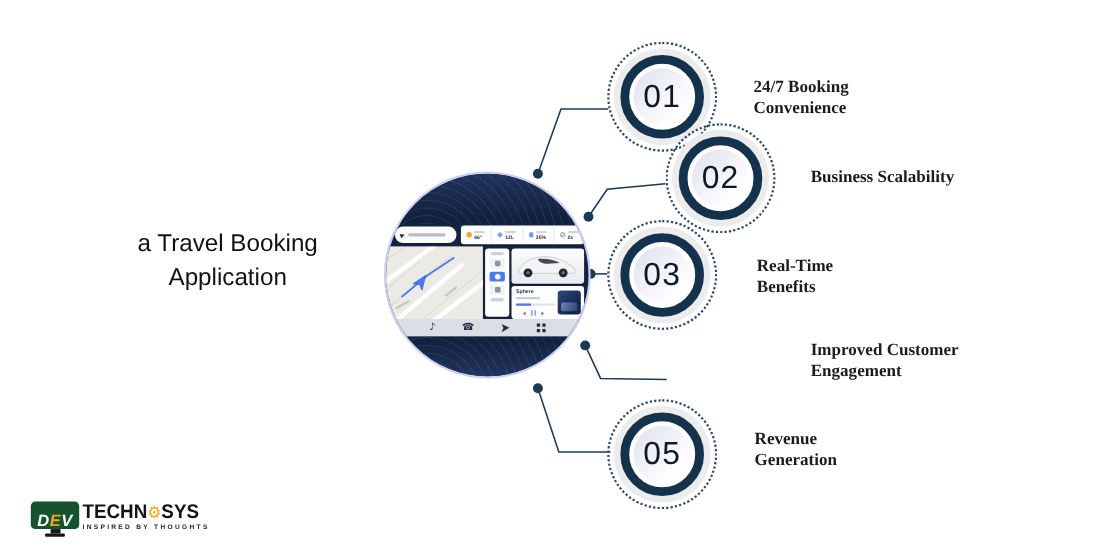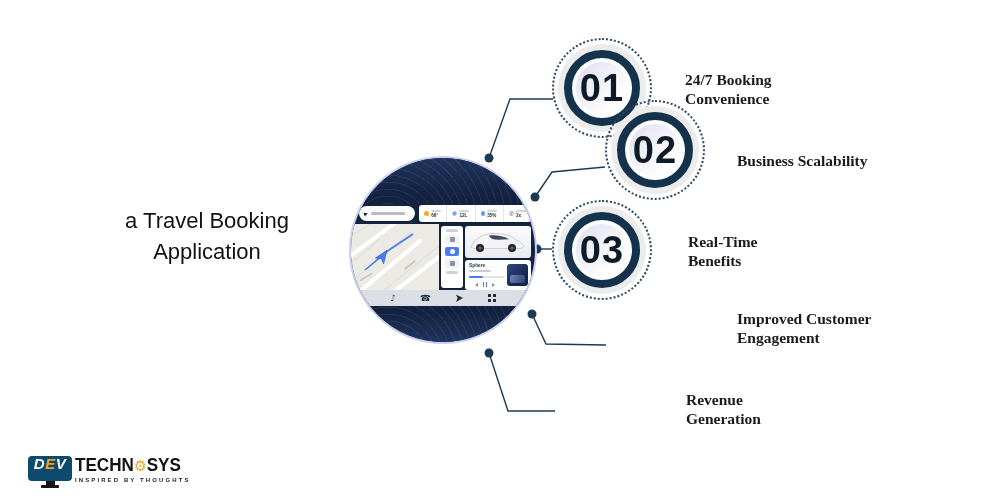--- a/index.html
+++ b/index.html
@@ -19,21 +19,21 @@
 
   
   .node { position:absolute; width:100px; height:100px; border:2px dotted #2c4a66; border-radius:50%;
           display:flex; align-items:center; justify-content:center; }
   .node-halo { width:88px; height:88px; border-radius:50%; background:#ececec;
                display:flex; align-items:center; justify-content:center; }
   .node-ring { width:76px; height:76px; border-radius:50%; border:8px solid #14324b;
                background:linear-gradient(135deg,#dcdcee 0%,#ffffff 75%);
                display:flex; align-items:center; justify-content:center;
                box-shadow:0 0 0 4px #ffffff inset; }
-  .node-num { font-size:38px; font-weight:700; color:#0e1b26; letter-spacing:1px; }
+  .node-num { font-size:29px; font-weight:400; color:#0e1b26; letter-spacing:1px; }
 
   .benefit-label { position:absolute; color:#1b1b1b; font-size:15.5px; font-weight:700; line-height:19px; }
   .benefit-label span { display:block; white-space:nowrap;font-family:Liberation Serif, serif; }
 
   
   .center-circle { position:absolute; left:349px; top:156px; width:188px; height:188px;
                    border-radius:50%; border:2px solid #c9cff0; overflow:hidden; background:#14233f; }
   .dash-top { position:absolute; left:0; top:0; right:0; height:46px;
               background:linear-gradient(180deg,#20335c 0%,#12213f 85%); }
   .dash-top::after, .dash-bottom::after {
@@ -86,22 +86,22 @@
                display:flex; align-items:center; justify-content:center; gap:24px; }
   .dock-glyph { font-size:9px; color:#1e2b3f; line-height:9px; font-family:"DejaVu Sans", sans-serif; }
   .grid-icon { display:grid; grid-template-columns:3px 3px; grid-template-rows:3px 3px; gap:1.4px; }
   .grid-icon i { background:#1e2b3f; border-radius:0.6px; }
   .dash-bottom { position:absolute; left:0; right:0; top:148px; bottom:0;
                  background:linear-gradient(0deg,#20335c 0%,#12213f 90%); }
 
   
   .logo { position:absolute; left:28px; top:456px; display:flex; align-items:flex-start; }
   .monitor-wrap { display:flex; flex-direction:column; align-items:center; }
-  .monitor { width:44px; height:25px; background:#0c4a6e; border-radius:4px;
-             display:flex; align-items:flex-start; justify-content:center; }
+  .monitor { width:44px; height:25px; background:#14532d; border-radius:4px;
+             display:flex; align-items:flex-end; justify-content:center; }
   .monitor span { font-size:15px; font-weight:800; font-style:italic; letter-spacing:0.5px; line-height:15px; }
   .mon-d,.mon-v { color:#ffffff; } .mon-e { color:#f7a21d; }
   .mon-neck { width:9px; height:4px; background:#161616; }
   .mon-base { width:18px; height:2.5px; background:#161616; border-radius:1px; }
   .logo-text { margin-left:3px; display:flex; flex-direction:column; }
   .logo-name { font-size:18px; font-weight:800; color:#141414; letter-spacing:0px; line-height:19px; transform:scaleX(0.95); transform-origin:left; white-space:nowrap; }
   .gear { color:#f7a21d; font-family:"DejaVu Sans", sans-serif; font-size:15px; font-style:normal; }
   .logo-tagline { font-size:6px; font-weight:700; letter-spacing:2.1px; color:#1c1c1c; margin-top:1px; white-space:nowrap; }
 </style>
 </head>
@@ -249,34 +249,41 @@
     <div class="dash-bottom"></div>
   </div>
 
   <div class="node" style="left:552px; top:38px;">
     <div class="node-halo">
         <div class="node-ring">
       <span class="node-num">01</span>
     </div>
       </div>
   </div>
-  <div class="node" style="left:605px; top:100px;">
+  <div class="node" style="left:605px; top:112px;">
     <div class="node-halo">
         <div class="node-ring">
       <span class="node-num">02</span>
     </div>
       </div>
   </div>
   <div class="node" style="left:552px; top:200px;">
     <div class="node-halo">
         <div class="node-ring">
       <span class="node-num">03</span>
     </div>
       </div>
   </div>
+  <div class="node" style="left:552px; top:363px;">
+    <div class="node-halo">
+        <div class="node-ring">
+      <span class="node-num">05</span>
+    </div>
+      </div>
+  </div>
 
   <div class="benefit-label" style="left:685px; top:70px;">
     <span>24/7 Booking</span>
     <span>Convenience</span>
   </div>
   <div class="benefit-label" style="left:737px; top:151px;text-align:center;">
     <span>Business Scalability</span>
     <span></span>
   </div>
   <div class="benefit-label" style="left:688px; top:232px;">

